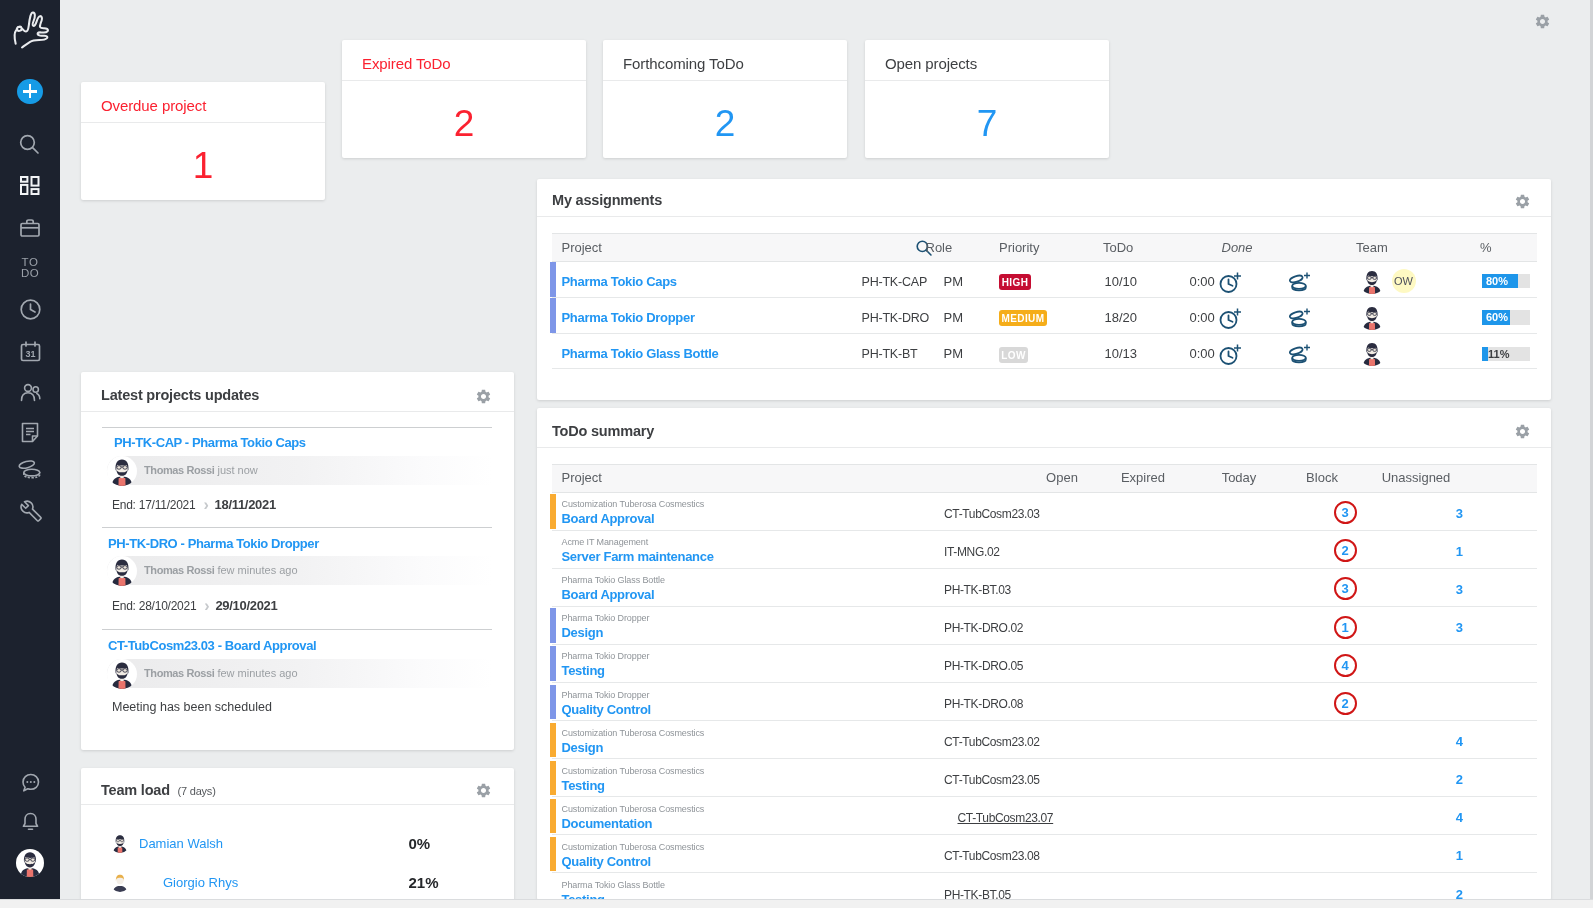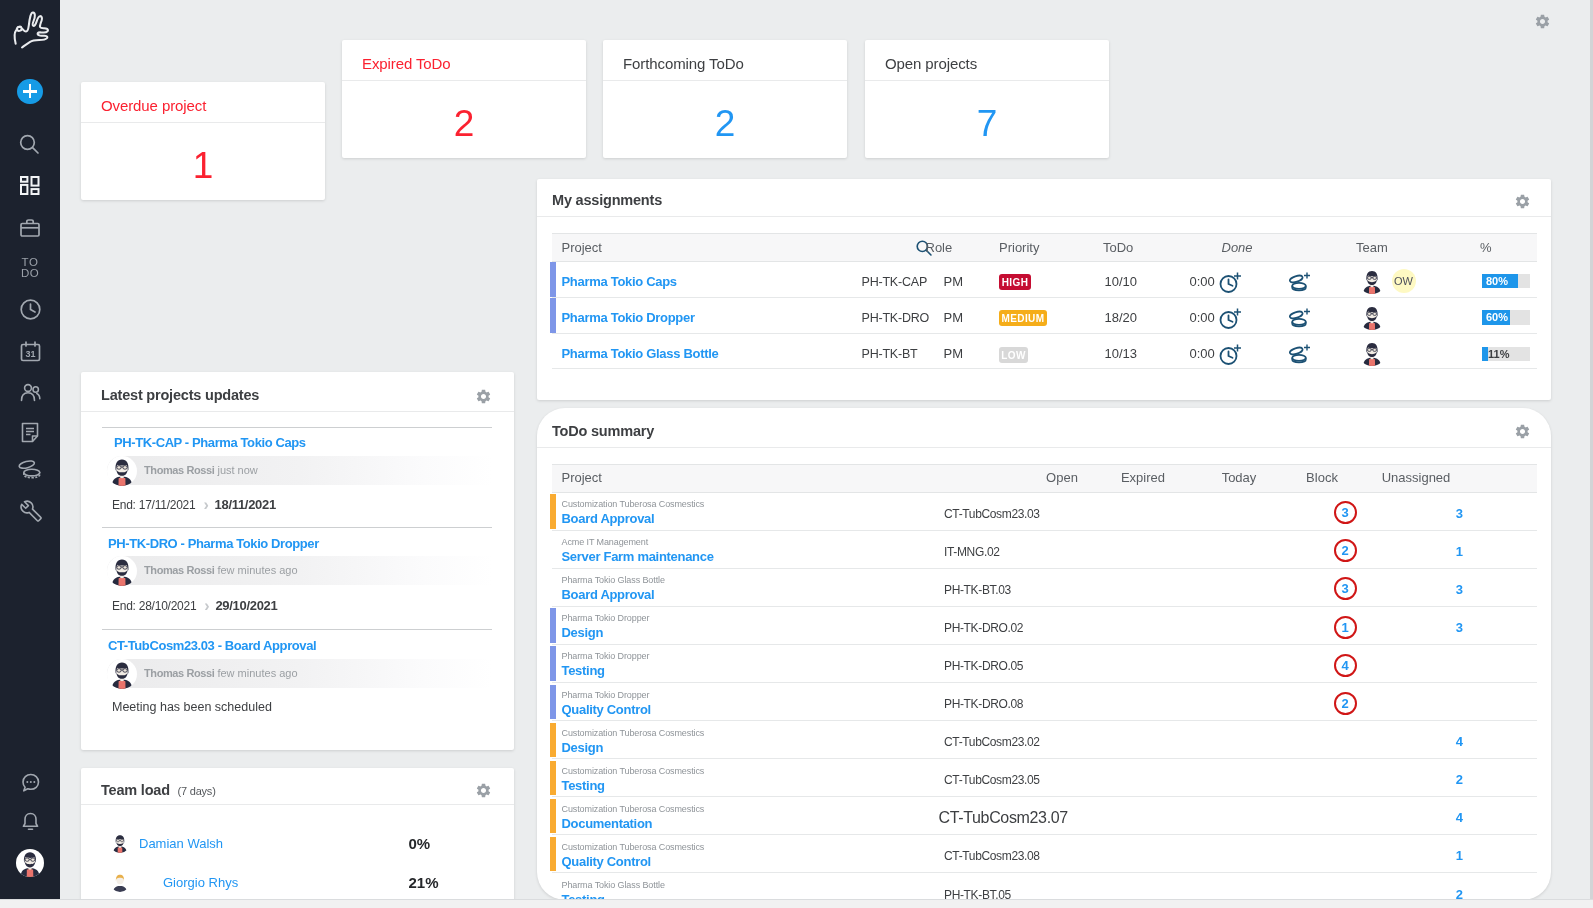--- a/index.html
+++ b/index.html
@@ -323,21 +323,21 @@
       <svg class="abs" style="left:807px; top:6px;" width="26" height="26">
           <use href="#man"></use>
         </svg>
       <div class="abs" style="left:930.5px; top:12.4px; width:48px; height:14.5px; background:#e3e3e3;">
         <div style="position:absolute; left:0; top:0; width:5.5px; height:14.5px; background:#1e96ea;"></div>
         <div style="position:absolute; left:6px; top:1px; font-size:11px; font-weight:700; color:#3d3f42;">11%</div>
       </div>
     </div>
   </div>
 
-  <div class="card" id="summary" style="left:537px; top:408px; width:1014px; height:492px; overflow:hidden;border-radius:28px;">
+  <div class="card" id="summary" style="left:537px; top:408px; width:1014px; height:492px; overflow:hidden;">
     <div class="chead" style="height:40px;"></div>
     <div class="ctitle" style="left:15px; top:14.5px;">ToDo summary</div>
     <svg class="gearw" style="left:977px; top:15px;" width="17" height="17">
         <use href="#gear"></use>
       </svg>
     <div class="th" style="left:14.5px; top:55.5px; width:985px; height:29px;">
       <div style="left:10px; top:0; line-height:25px;">Project</div>
       <div style="left:480.5px; top:0; line-height:25px; width:60px; text-align:center;">Open</div>
       <div style="left:561.5px; top:0; line-height:25px; width:60px; text-align:center;">Expired</div>
       <div style="left:657.5px; top:0; line-height:25px; width:60px; text-align:center;">Today</div>
@@ -399,21 +399,21 @@
       <div class="vbar borange"></div>
       <div style="left:10px; top:6.5px; font-size:9px; letter-spacing:-0.1px; color:#8f9499;">Customization Tuberosa Cosmestics</div>
       <div style="left:10px; top:18.5px; font-size:13px; letter-spacing:-0.3px; font-weight:700; color:#2196f3;">Testing</div>
       <div class="cellv" style="left:392.5px; font-size:12px; letter-spacing:-0.35px;">CT-TubCosm23.05</div>
       <div class="un">2</div>
     </div>
     <div class="row" style="left:14.5px; top:389.3px; width:985px; height:38.1px;">
       <div class="vbar borange"></div>
       <div style="left:10px; top:6.5px; font-size:9px; letter-spacing:-0.1px; color:#8f9499;">Customization Tuberosa Cosmestics</div>
       <div style="left:10px; top:18.5px; font-size:13px; letter-spacing:-0.3px; font-weight:700; color:#2196f3;">Documentation</div>
-      <div class="cellv" style="left:387px; font-size:16px; letter-spacing:-0.35px;">CT-TubCosm23.07</div>
+      <div class="cellv" style="left:406px; font-size:12px; letter-spacing:-0.35px;text-decoration:underline;">CT-TubCosm23.07</div>
       <div class="un">4</div>
     </div>
     <div class="row" style="left:14.5px; top:427.4px; width:985px; height:38.1px;">
       <div class="vbar borange"></div>
       <div style="left:10px; top:6.5px; font-size:9px; letter-spacing:-0.1px; color:#8f9499;">Customization Tuberosa Cosmestics</div>
       <div style="left:10px; top:18.5px; font-size:13px; letter-spacing:-0.3px; font-weight:700; color:#2196f3;">Quality Control</div>
       <div class="cellv" style="left:392.5px; font-size:12px; letter-spacing:-0.35px;">CT-TubCosm23.08</div>
       <div class="un">1</div>
     </div>
     <div class="row" style="left:14.5px; top:465.5px; width:985px; height:38.1px;">

